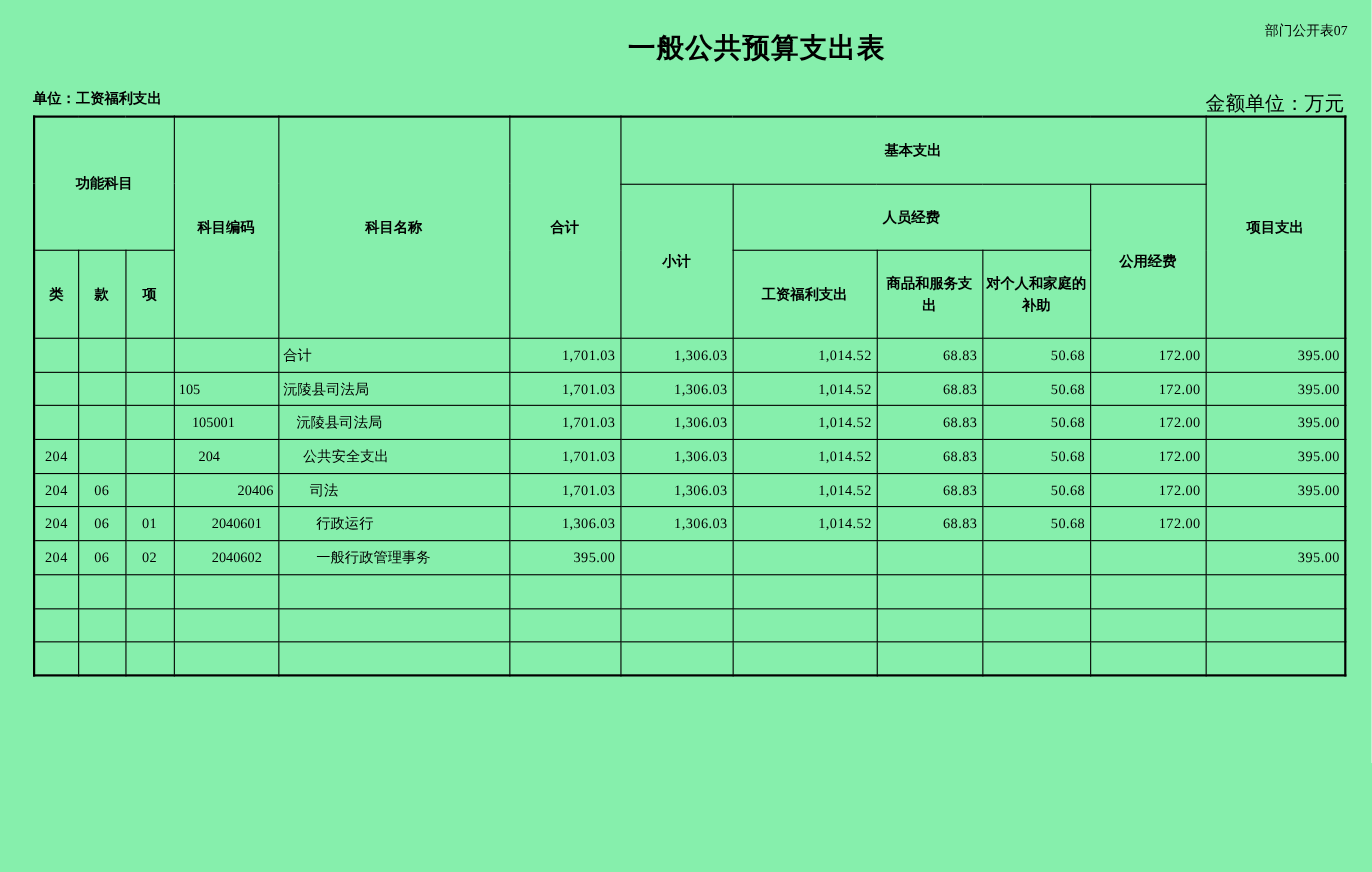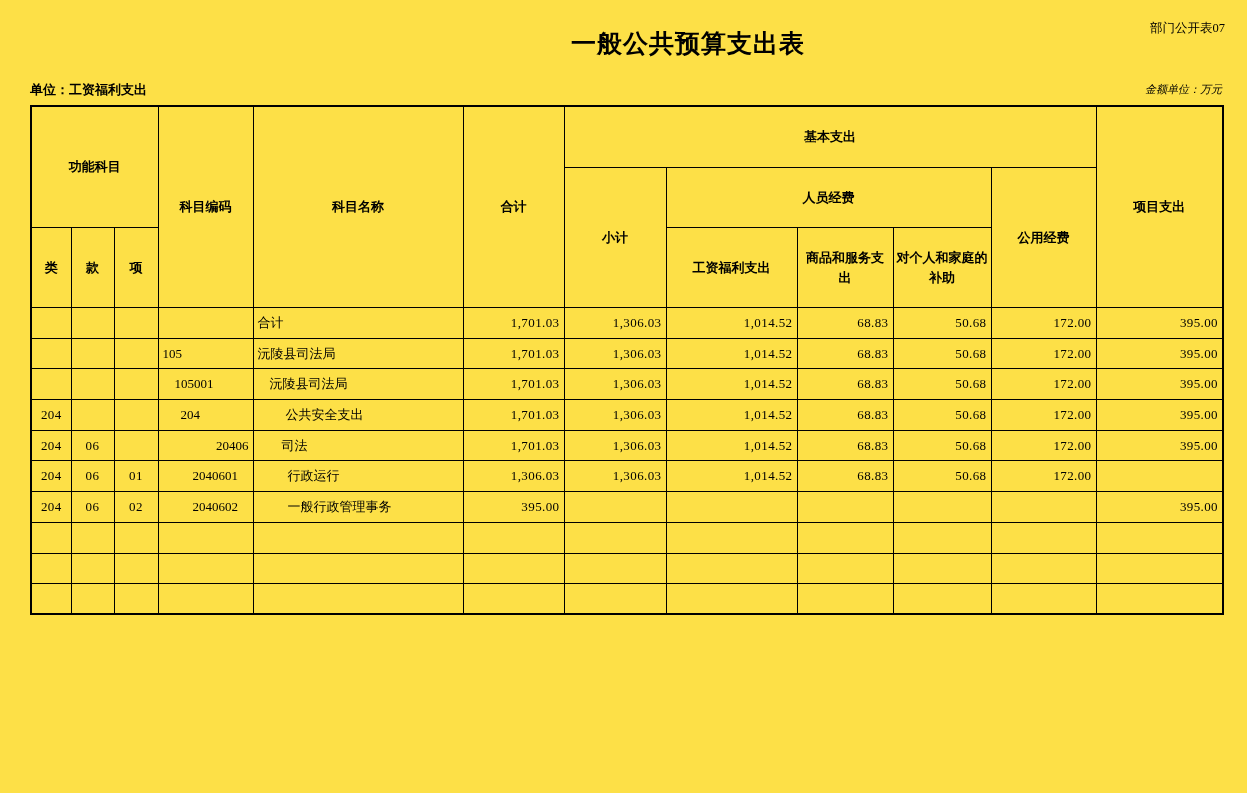--- a/index.html
+++ b/index.html
@@ -4,21 +4,21 @@
 <style>
   html, body {
     margin: 0;
     padding: 0;
     background: #ffffff;
   }
   .sheet {
     position: relative;
     width: 1247px;
     height: 793px;
-    background: #fde047;
+    background: #86efac;
     overflow: hidden;
     font-family: "Liberation Serif", "DejaVu Serif", serif;
     color: #000;
   }
   .corner-label {
     position: absolute;
     top: 20px;
     right: 22px;
     font-size: 12.5px;
     white-space: nowrap;
@@ -39,23 +39,22 @@
     top: 81px;
     left: 30px;
     font-size: 13px;
     font-weight: bold;
     white-space: nowrap;
   }
   .amount-unit-label {
     position: absolute;
     top: 82px;
     right: 25px;
-    font-size: 11px;
-    white-space: nowrap;
-    font-style: italic;
+    font-size: 18px;
+    white-space: nowrap;
   }
   table.budget {
     position: absolute;
     top: 105px;
     left: 30px;
     width: 1192px;
     border-collapse: collapse;
     table-layout: fixed;
     border: 2px solid #000;
   }
@@ -187,21 +186,21 @@
           <td class="num">68.83</td>
           <td class="num">50.68</td>
           <td class="num">172.00</td>
           <td class="num">395.00</td>
         </tr>
         <tr>
           <td class="center">204</td>
           <td class="center"></td>
           <td class="center"></td>
           <td class="code" style="padding-left: 22px;">204</td>
-          <td class="name" style="padding-left: 32px;">公共安全支出</td>
+          <td class="name" style="padding-left: 22px;">公共安全支出</td>
           <td class="num">1,701.03</td>
           <td class="num">1,306.03</td>
           <td class="num">1,014.52</td>
           <td class="num">68.83</td>
           <td class="num">50.68</td>
           <td class="num">172.00</td>
           <td class="num">395.00</td>
         </tr>
         <tr>
           <td class="center">204</td>

